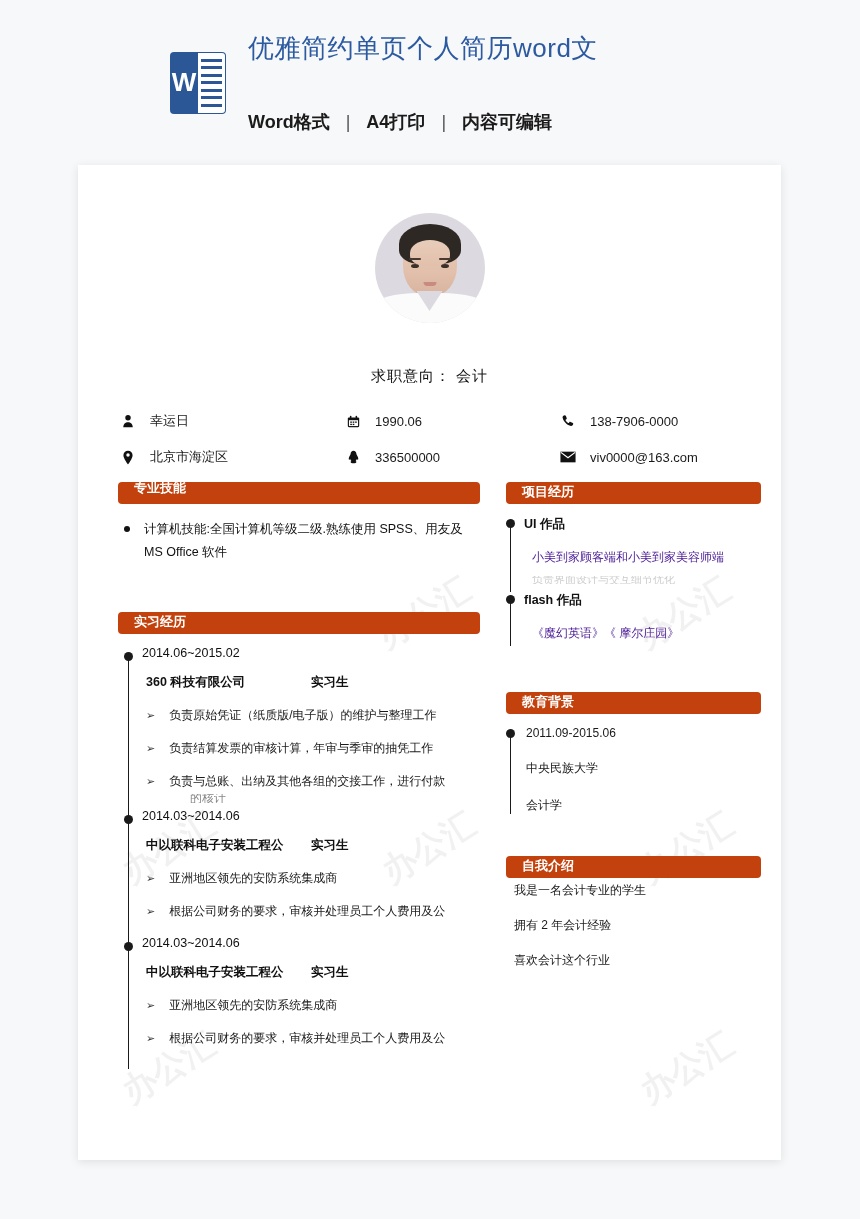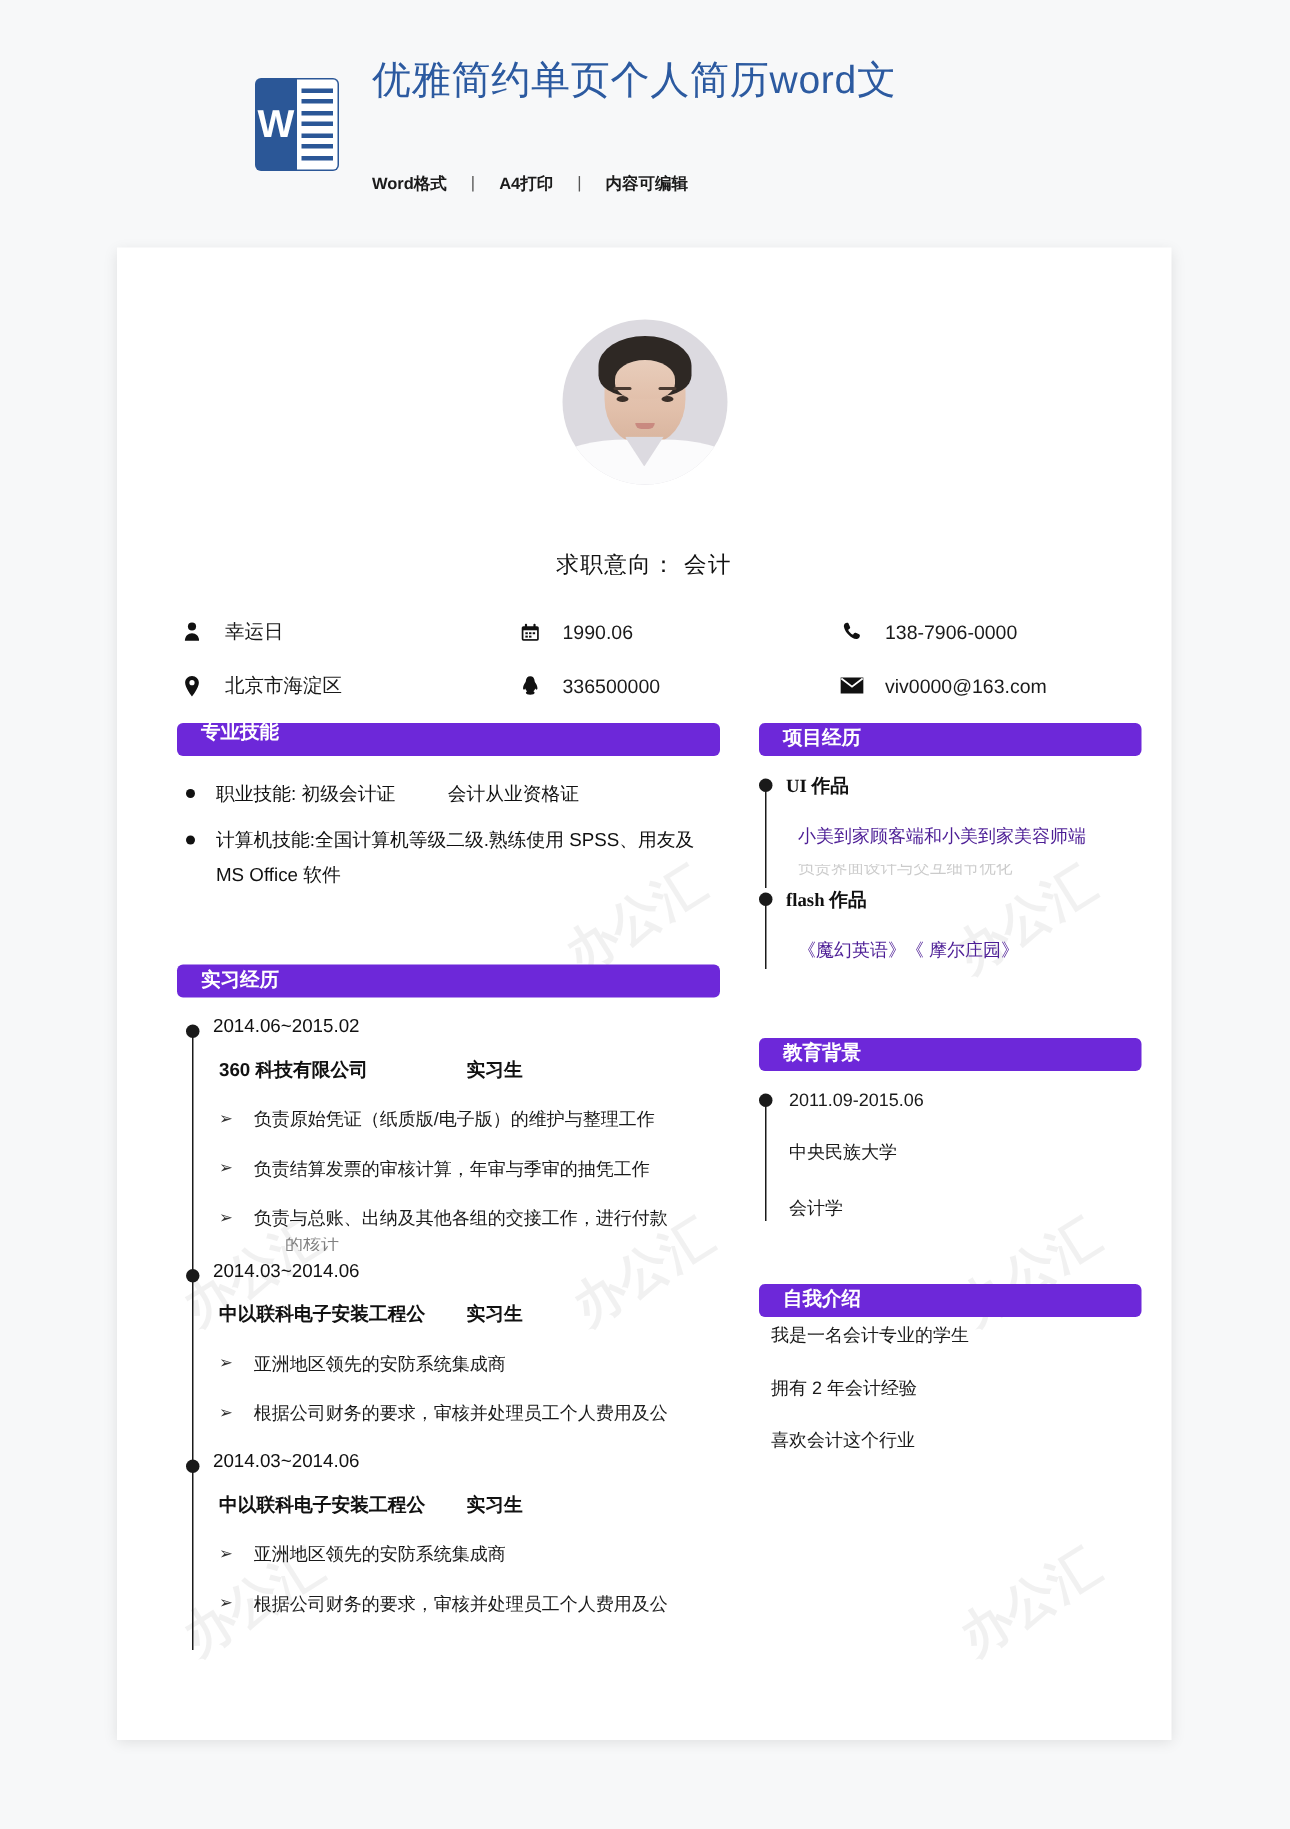--- a/index.html
+++ b/index.html
@@ -59,21 +59,21 @@
   }
   .banner-text { display: flex; flex-direction: column; gap: 12px; }
   .banner-title {
     font-size: 26px;
     font-weight: normal;
     color: #2c5aa0;
     letter-spacing: 0.5px;
     white-space: nowrap;
   }
   .banner-sub {
-    font-size: 11px;
+    font-size: 18px;
     font-weight: bold;
     color: #1b1b1b;
     display: flex;
     align-items: center;
     gap: 16px;
     white-space: nowrap;
     margin-top: 32px;
   }
   .banner-sub .sep { color: #555; font-weight: normal; }
 
@@ -221,21 +221,21 @@
   .cols {
     display: flex;
     margin-top: 16px;
     padding: 0 20px 0 40px;
     gap: 26px;
   }
   .col-left  { width: 362px; flex-shrink: 0; }
   .col-right { width: 255px; flex-shrink: 0; }
 
   .sec-head {
-    background: #6d28d9;
+    background: #c2410c;
     color: #ffffff;
     font-size: 13px;
     font-weight: bold;
     border-radius: 4px;
     height: 22px;
     line-height: 20px;
     padding-left: 16px;
     position: relative;
     margin-bottom: 14px;
   }
@@ -341,21 +341,20 @@
     width:1.4px; height:100%;
     background:#1a1a1a;
   }
   .proj-entry.last:after { height: calc(100% - 4px); }
   .proj-title {
     font-size: 12.5px;
     font-weight: bold;
     color: #111;
     margin-bottom: 16px;
     margin-top: -2px;
-    font-family: Liberation Serif, serif;
   }
   .proj-body {
     font-size: 12px;
     color: #4c1d95;
     padding-left: 8px;
     margin-bottom: 10px;
   }
   .proj-faded {
     height: 8px;
     overflow: hidden;
@@ -529,28 +528,20 @@
 
       <div class="col-left">
 
         <div class="sec-head clipped">
           <span>专业技能</span>
         </div>
 
         <div class="skill-list">
           <div class="skill-row">
             <span class="dotb"></span>
-            <span class="txt">
-              <span>职业技能: 初级会计证</span>
-              <span class="gap"></span>
-              <span>会计从业资格证</span>
-            </span>
-          </div>
-          <div class="skill-row">
-            <span class="dotb"></span>
             <span class="txt">计算机技能:全国计算机等级二级.熟练使用 SPSS、用友及 MS Office 软件</span>
           </div>
         </div>
 
         <div class="spacer-40"></div>
 
         <div class="sec-head">
           <span>实习经历</span>
         </div>
 

